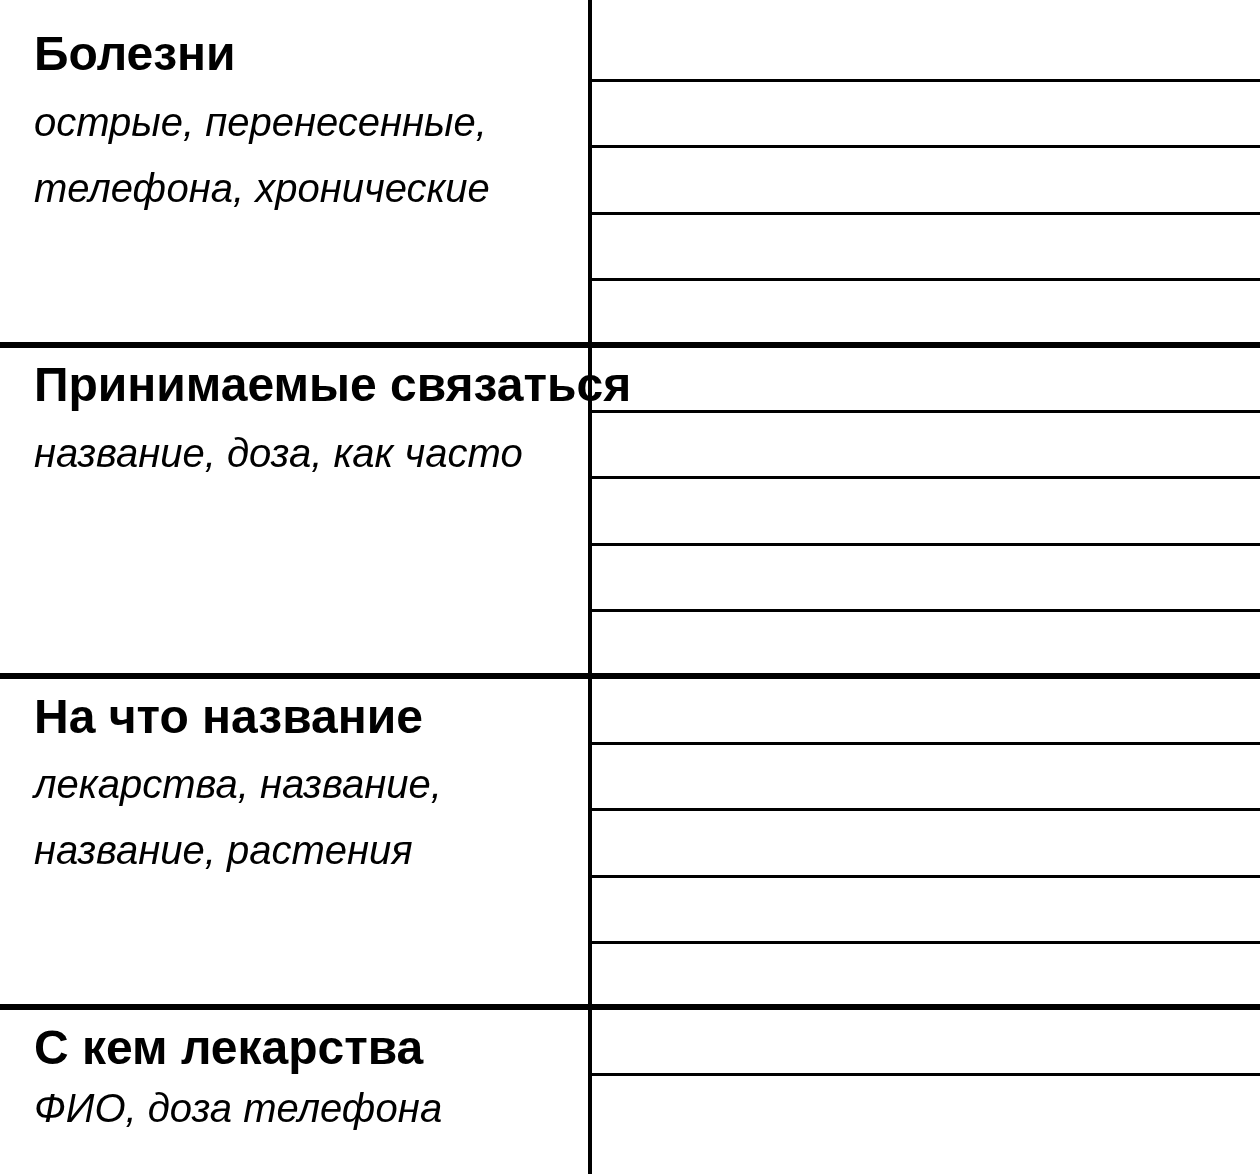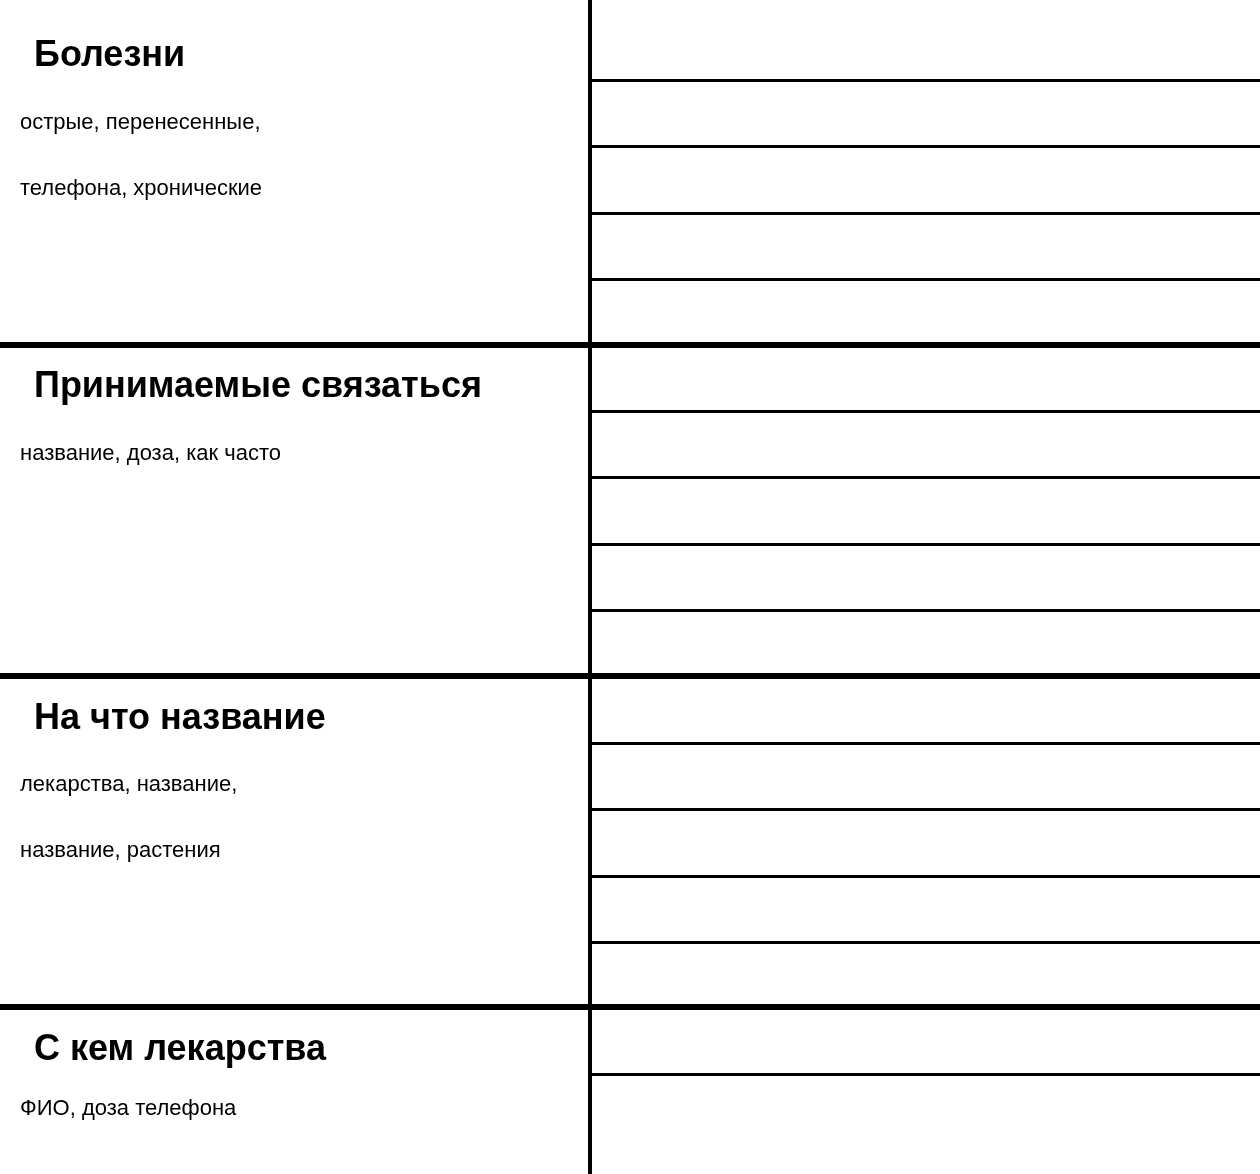--- a/index.html
+++ b/index.html
@@ -1,21 +1,21 @@
 <!DOCTYPE html>
 <html><head>
   <meta charset="utf-8">
   <style>
     html, body { margin:0; padding:0; background:#fff; }
     body { width:1260px; height:1174px; position:relative; overflow:hidden; font-family:"Liberation Sans", sans-serif; color:#000; }
     .vline { position:absolute; left:588px; top:0; width:4px; height:1174px; background:#000; }
     .thick { position:absolute; left:0; width:1260px; height:6px; background:#000; }
     .thin { position:absolute; left:590px; width:670px; height:3px; background:#000; }
-    .title { position:absolute; left:34px; font-weight:bold; font-size:36px; line-height:40px; white-space:nowrap; }
-    .sub { position:absolute; left:20px; font-size:22px; line-height:38px; white-space:nowrap; }
+    .title { position:absolute; left:34px; font-weight:bold; font-size:48px; line-height:40px; white-space:nowrap; }
+    .sub { position:absolute; left:34px; font-size:40px; line-height:38px; white-space:nowrap;font-style:italic; }
   </style>
 </head>
 <body>
 
 <div class="vline"></div>
 
 <div class="title" style="top:34px">Болезни</div>
 <div class="sub" style="top:103px">острые, перенесенные,</div>
 <div class="sub" style="top:169px">телефона, хронические</div>
 <div class="thin" style="top:79px"></div>

